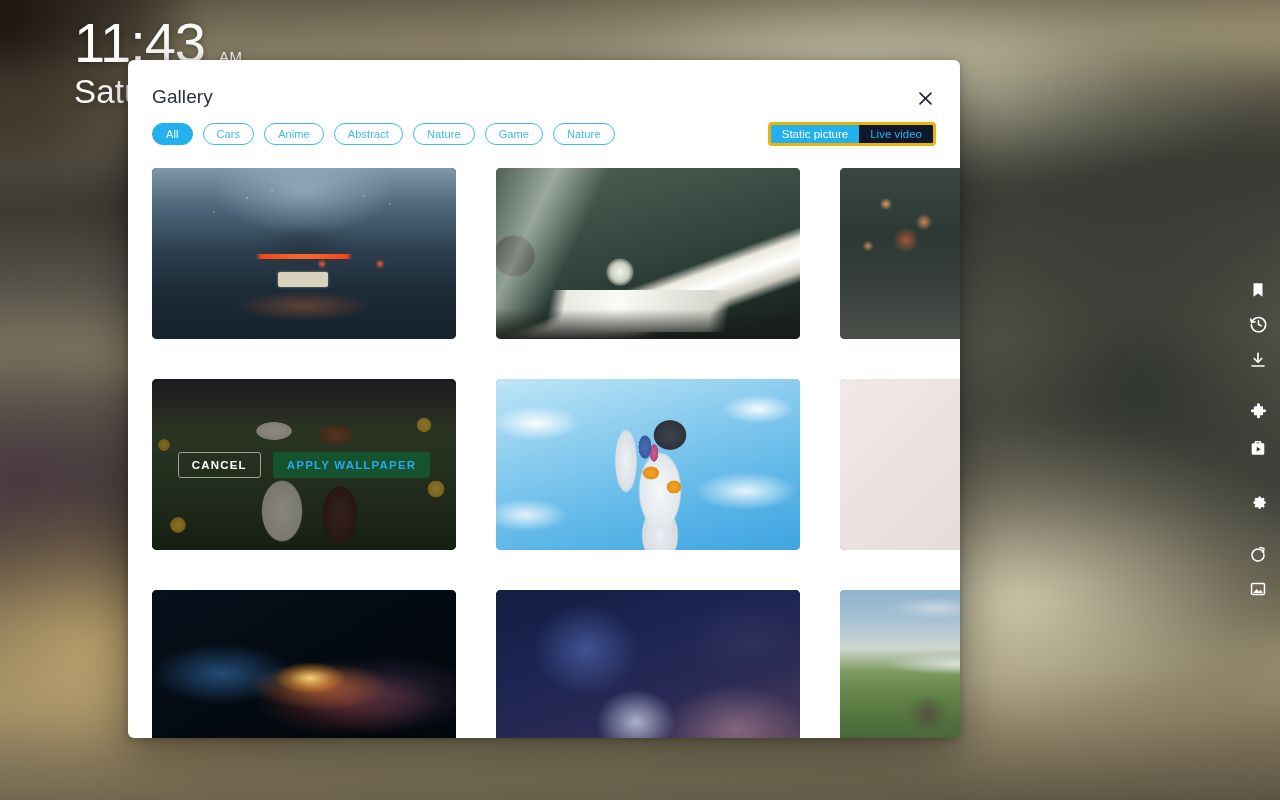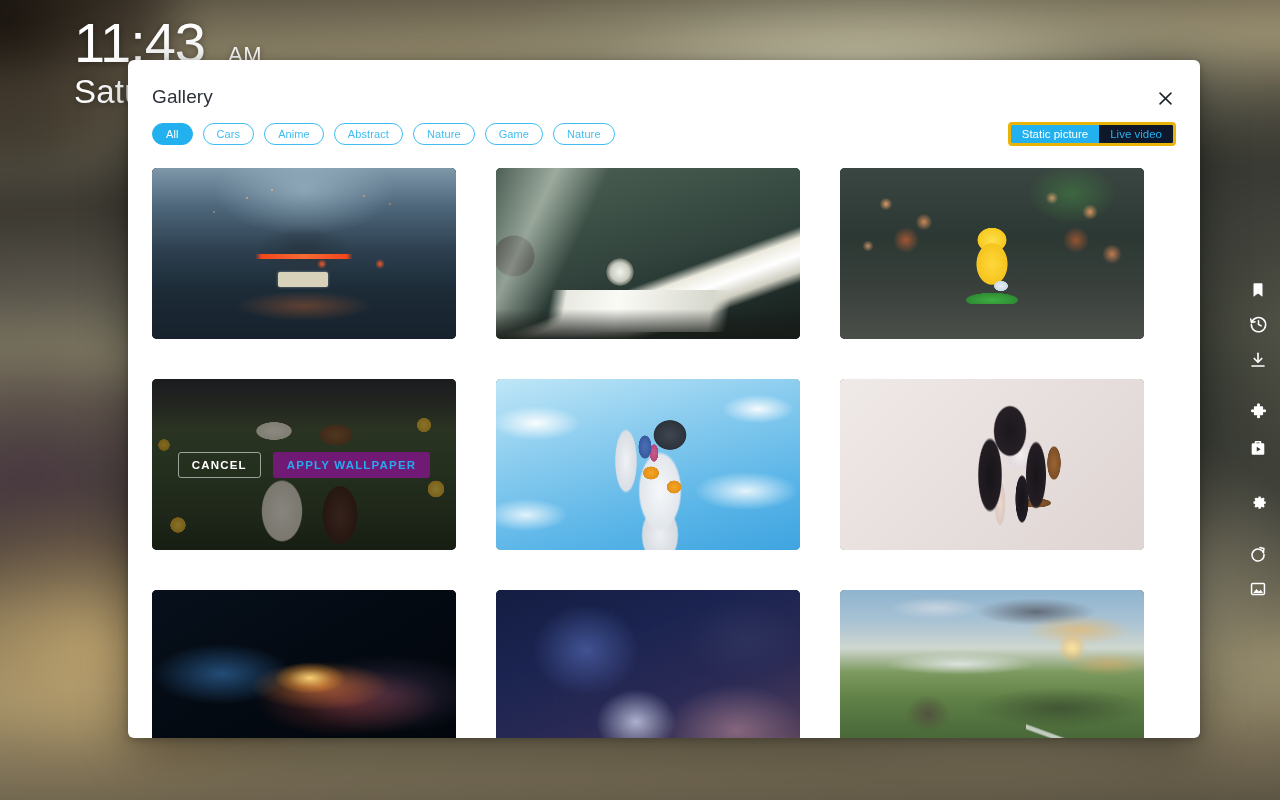--- a/index.html
+++ b/index.html
@@ -67,23 +67,23 @@
     user-select: none;
   }
   #clock .time-row { display: flex; align-items: baseline; }
   #clock .time {
     font-size: 56px;
     font-weight: 400;
     line-height: 1.02;
     letter-spacing: -1px;
   }
   #clock .meridiem {
-    font-size: 22px;
+    font-size: 15px;
     font-weight: 400;
-    margin-left: 23px;
+    margin-left: 14px;
     letter-spacing: 0.5px;
   }
   #clock .day {
     font-size: 33px;
     font-weight: 300;
     margin-top: 2px;
     letter-spacing: 0.2px;
   }
 
   
@@ -102,21 +102,21 @@
     cursor: pointer;
   }
   .rail-btn svg { display: block; }
   .rail-gap { height: 18px; }
 
   
   #gallery-dialog {
     position: absolute;
     left: 128px;
     top: 60px;
-    width: 1072px;
+    width: 832px;
     height: 678px;
     background: #ffffff;
     border-radius: 6px;
     box-shadow: 0 14px 48px rgba(0,0,0,0.42), 0 2px 10px rgba(0,0,0,0.25);
     display: flex;
     flex-direction: column;
     overflow: hidden;
   }
 
   #dialog-header {
@@ -235,21 +235,21 @@
     letter-spacing: 1.2px;
     background: transparent;
     cursor: pointer;
   }
   .btn-apply {
     height: 26px;
     padding: 0 14px;
     display: flex; align-items: center;
     border: none;
     border-radius: 3px;
-    background: #701a75;
+    background: #14532d;
     color: #2aa8ef;
     font-size: 11.5px;
     font-weight: 700;
     letter-spacing: 1.2px;
     cursor: pointer;
   }
 
   
 
   

